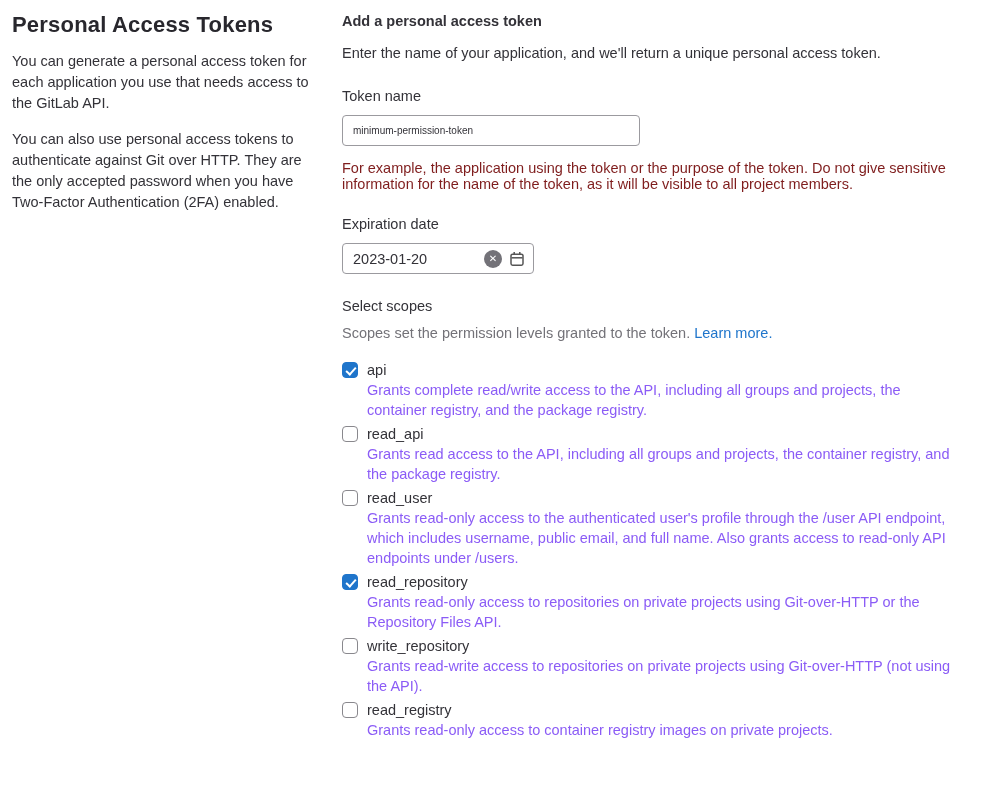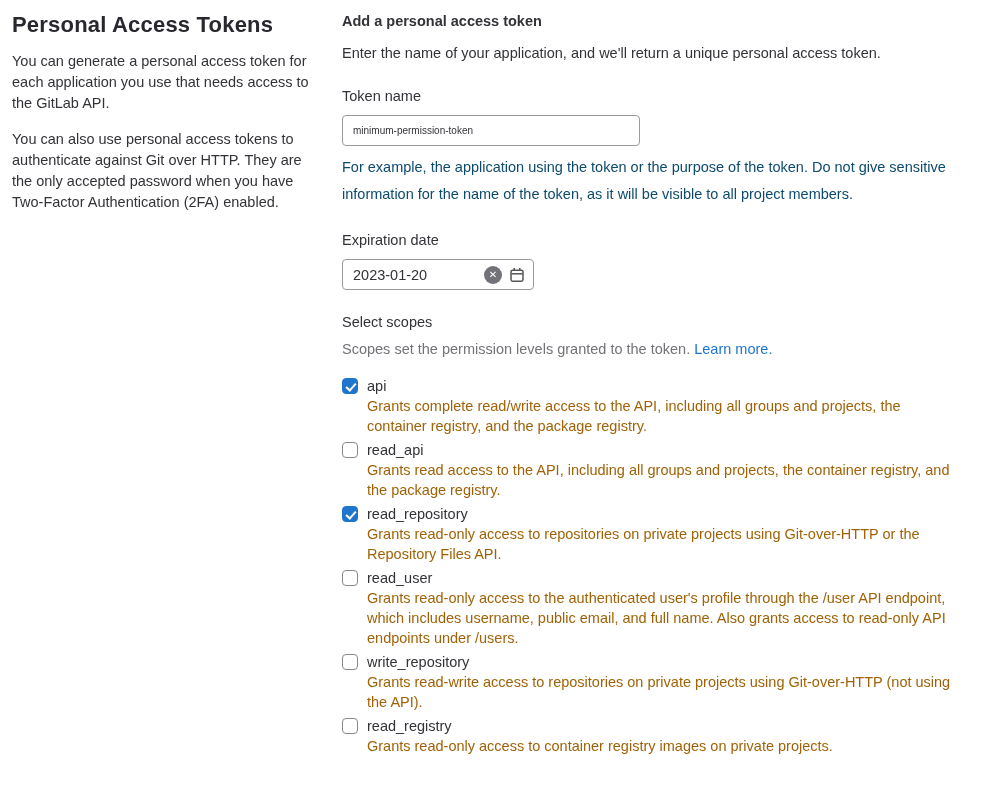--- a/index.html
+++ b/index.html
@@ -51,23 +51,23 @@
     padding: 4px 10px;
     font-family: inherit;
     font-size: 10px;
     color: #333238;
     border: 1px solid #9b9a9f;
     border-radius: 4px;
     outline: none;
     background: #fff;
   }
   .field-hint {
-    margin-top: 8px;
-    color: #0c4a6e;
-    line-height: 27px;
+    margin-top: 14px;
+    color: #7f1d1d;
+    line-height: 16px;
   }
   
   .date-group {
     display: flex;
     align-items: center;
     margin-top: 9px;
     width: 192px;
     height: 31px;
     border: 1px solid #9b9a9f;
     border-radius: 4px;
@@ -149,21 +149,21 @@
     top: 1.5px;
     width: 4px;
     height: 8px;
     border: solid #ffffff;
     border-width: 0 2px 2px 0;
     transform: rotate(42deg);
   }
   .scope-name { color: #333238; }
   .scope-desc {
     margin-left: 25px;
-    color: #a16207;
+    color: #8b5cf6;
     line-height: 20px;
   }
 </style>
 </head>
 <body>
 
 <div class="container">
 
   <div class="left-col">
     <h1 class="page-title">Personal Access Tokens</h1>
@@ -212,37 +212,37 @@
       <div class="scope-item">
         <label class="scope-head">
           <span class="checkbox"></span>
           <span class="scope-name">read_api</span>
         </label>
         <div class="scope-desc">Grants read access to the API, including all groups and projects, the container registry, and the package registry.</div>
       </div>
 
       <div class="scope-item">
         <label class="scope-head">
+          <span class="checkbox"></span>
+          <span class="scope-name">read_user</span>
+        </label>
+        <div class="scope-desc">Grants read-only access to the authenticated user's profile through the /user API endpoint, which includes username, public email, and full name. Also grants access to read-only API endpoints under /users.</div>
+      </div>
+
+      <div class="scope-item">
+        <label class="scope-head">
           <span class="checkbox checked"></span>
           <span class="scope-name">read_repository</span>
         </label>
         <div class="scope-desc">Grants read-only access to repositories on private projects using Git-over-HTTP or the Repository Files API.</div>
       </div>
 
       <div class="scope-item">
         <label class="scope-head">
           <span class="checkbox"></span>
-          <span class="scope-name">read_user</span>
-        </label>
-        <div class="scope-desc">Grants read-only access to the authenticated user's profile through the /user API endpoint, which includes username, public email, and full name. Also grants access to read-only API endpoints under /users.</div>
-      </div>
-
-      <div class="scope-item">
-        <label class="scope-head">
-          <span class="checkbox"></span>
           <span class="scope-name">write_repository</span>
         </label>
         <div class="scope-desc">Grants read-write access to repositories on private projects using Git-over-HTTP (not using the API).</div>
       </div>
 
       <div class="scope-item">
         <label class="scope-head">
           <span class="checkbox"></span>
           <span class="scope-name">read_registry</span>
         </label>

